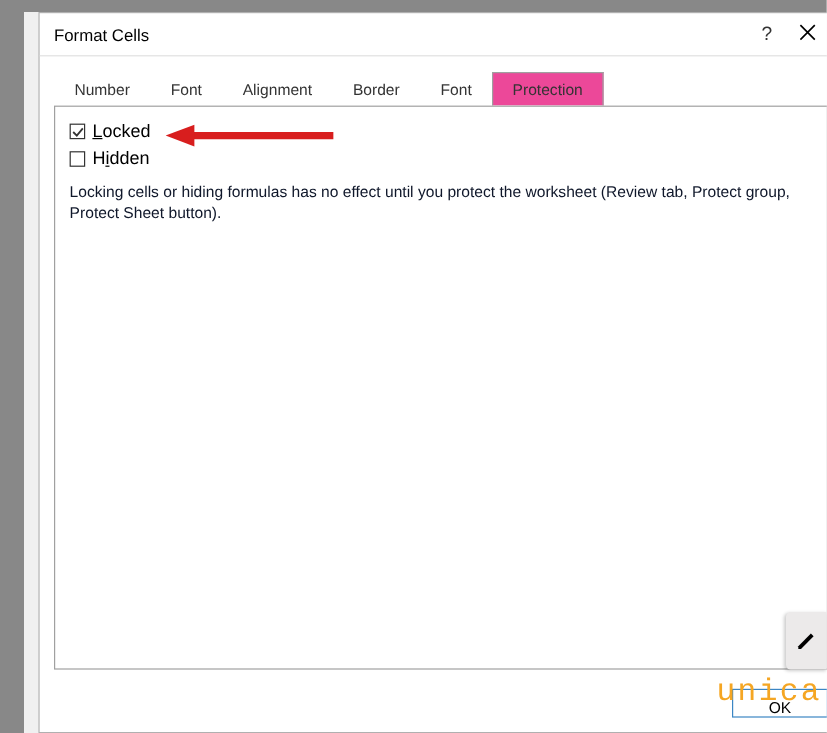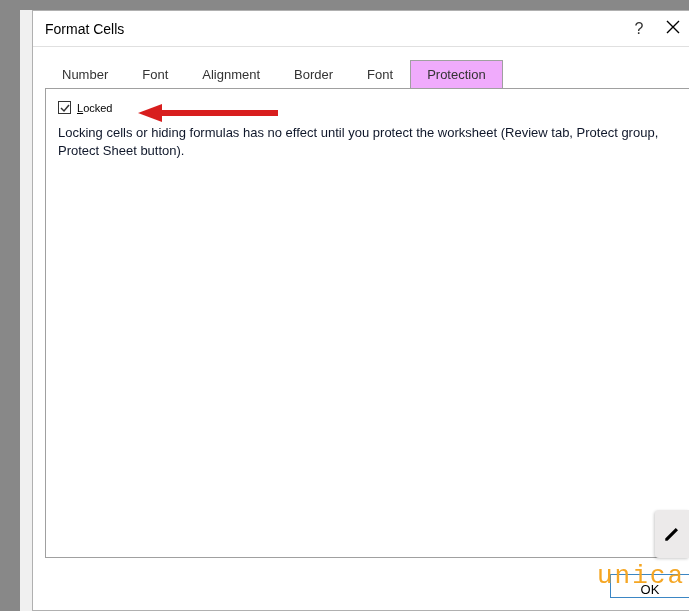--- a/index.html
+++ b/index.html
@@ -83,21 +83,21 @@
       border: 1px solid transparent;
       cursor: pointer;
       color: #333;
       font-size: 13px;
       position: relative;
       bottom: -1px;
     }
     .tab.active {
       border: 1px solid #a0a0a0;
       border-bottom: 1px solid #ffffff;
-      background: #f0abfc;
+      background: #ec4899;
     }
     .tab-content {
       flex: 1;
       border: 1px solid #a0a0a0;
       margin: 0 12px 10px 12px;
       padding: 12px;
       position: relative;
       background: #fff;
     }
     .checkbox-row {
@@ -113,21 +113,21 @@
       display: flex;
       align-items: center;
       justify-content: center;
       background: #fff;
     }
     .checkbox-box svg {
       width: 10px;
       height: 10px;
     }
     .checkbox-label {
-      font-size: 11px;
+      font-size: 15px;
       color: #000;
     }
     .checkbox-label .ul {
       text-decoration: underline;
     }
     .info-text {
       margin-top: 10px;
       font-size: 13px;
       color: #0f172a;
       line-height: 1.35;
@@ -220,20 +220,24 @@
 
   <div class="tab-content">
     <div class="checkbox-row">
       <div class="checkbox-box">
         <svg viewBox="0 0 10 10">
             <path d="M1 5 L4 8 L9 2" stroke="#333" stroke-width="1.5" fill="none"></path>
           </svg>
       </div>
       <span class="checkbox-label"><span class="ul">L</span><span>ocked</span></span>
     </div>
+    <div class="checkbox-row">
+      <div class="checkbox-box"></div>
+      <span class="checkbox-label">H<span class="ul">i</span>dden</span>
+    </div>
     <div class="info-text">Locking cells or hiding formulas has no effect until you protect the worksheet (Review tab, Protect group, Protect Sheet button).</div>
 
     <div class="arrow-annotation">
       <svg width="140" height="24" viewBox="0 0 140 24">
         <line x1="140" y1="12" x2="20" y2="12" stroke="#d81e1e" stroke-width="6"></line>
         <polygon points="0,12 24,3 24,21" fill="#d81e1e"></polygon>
       </svg>
     </div>
   </div>
 

